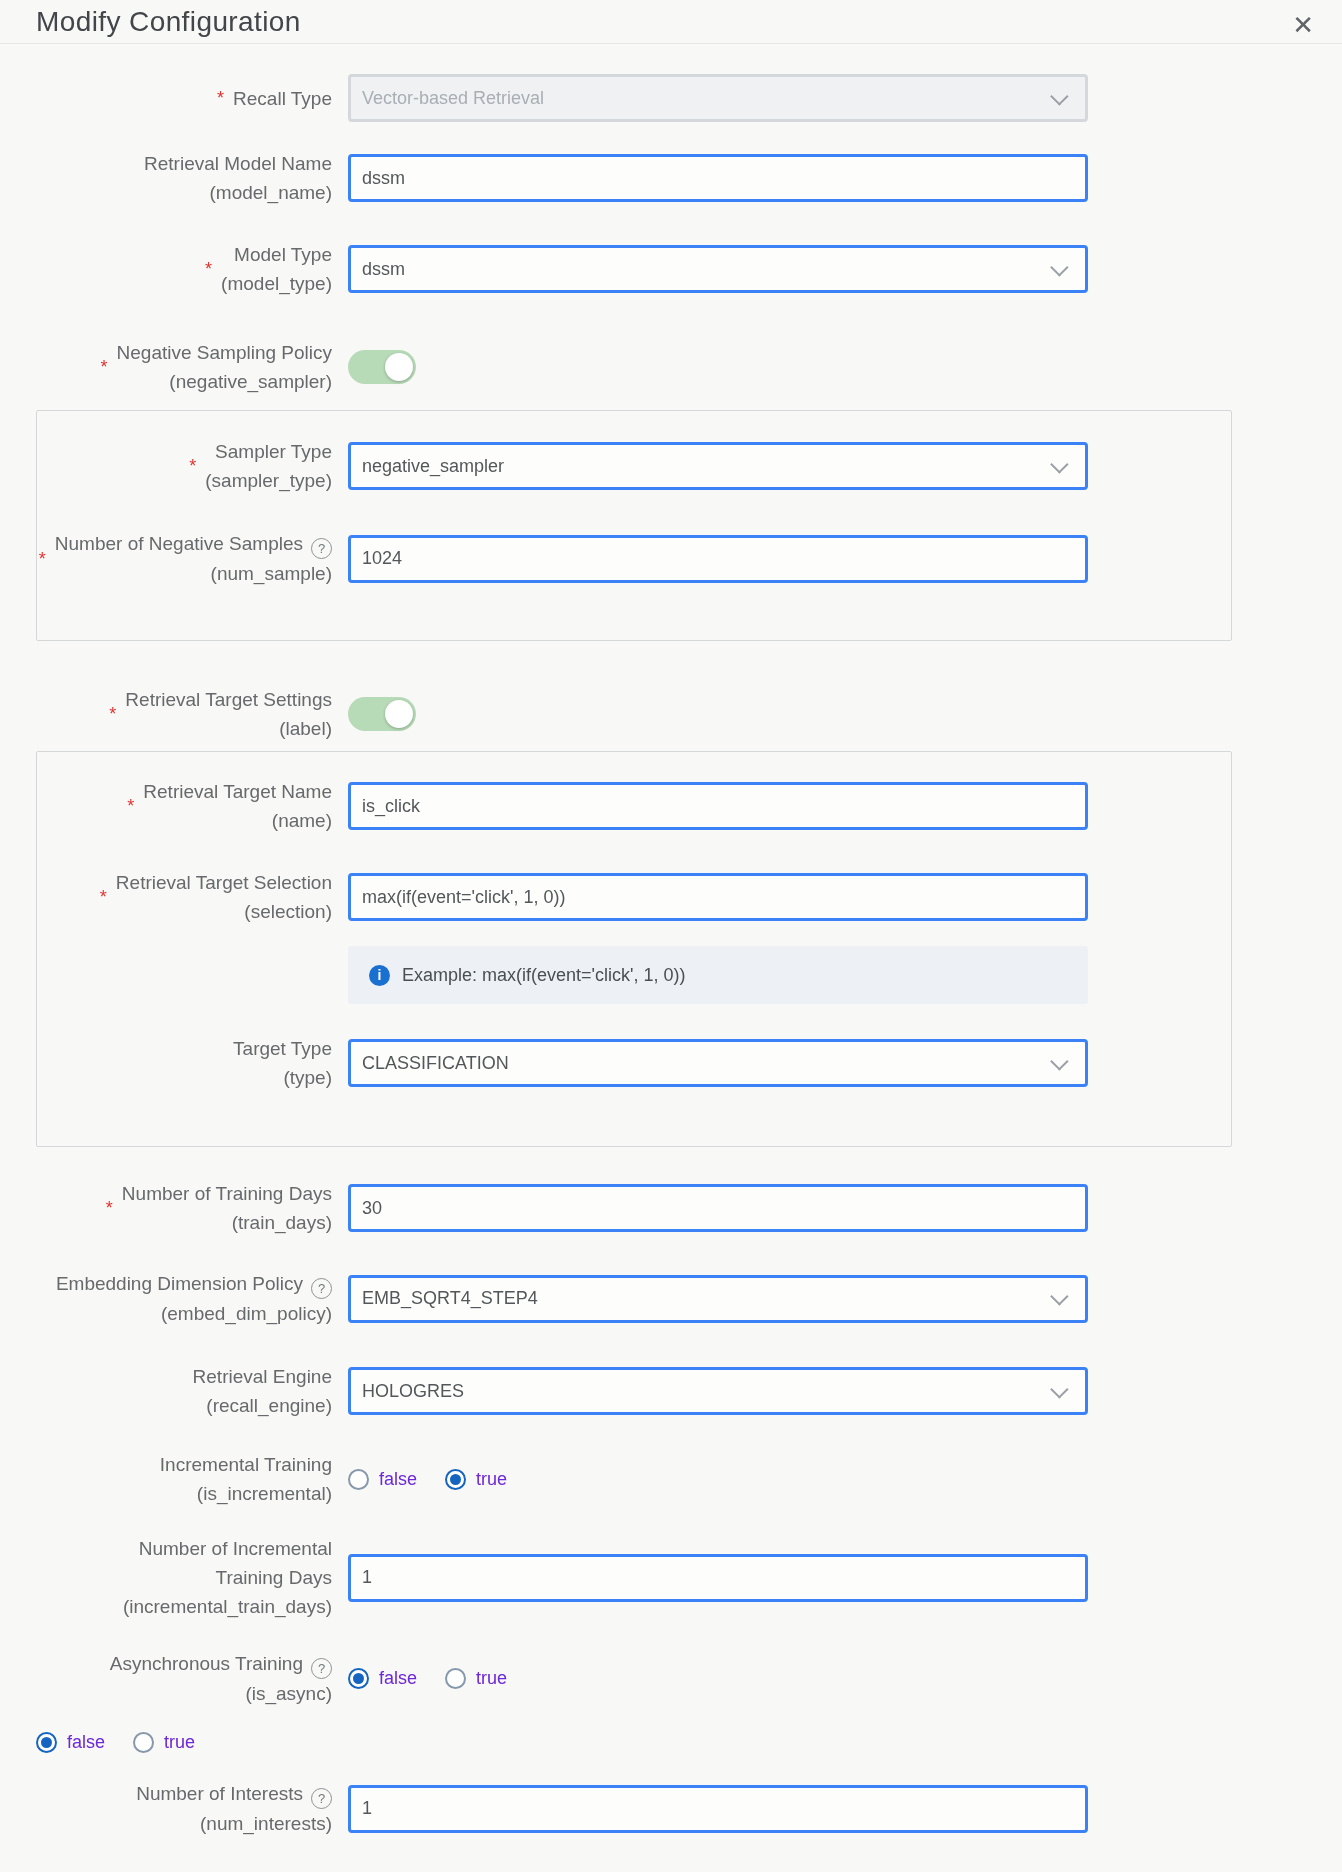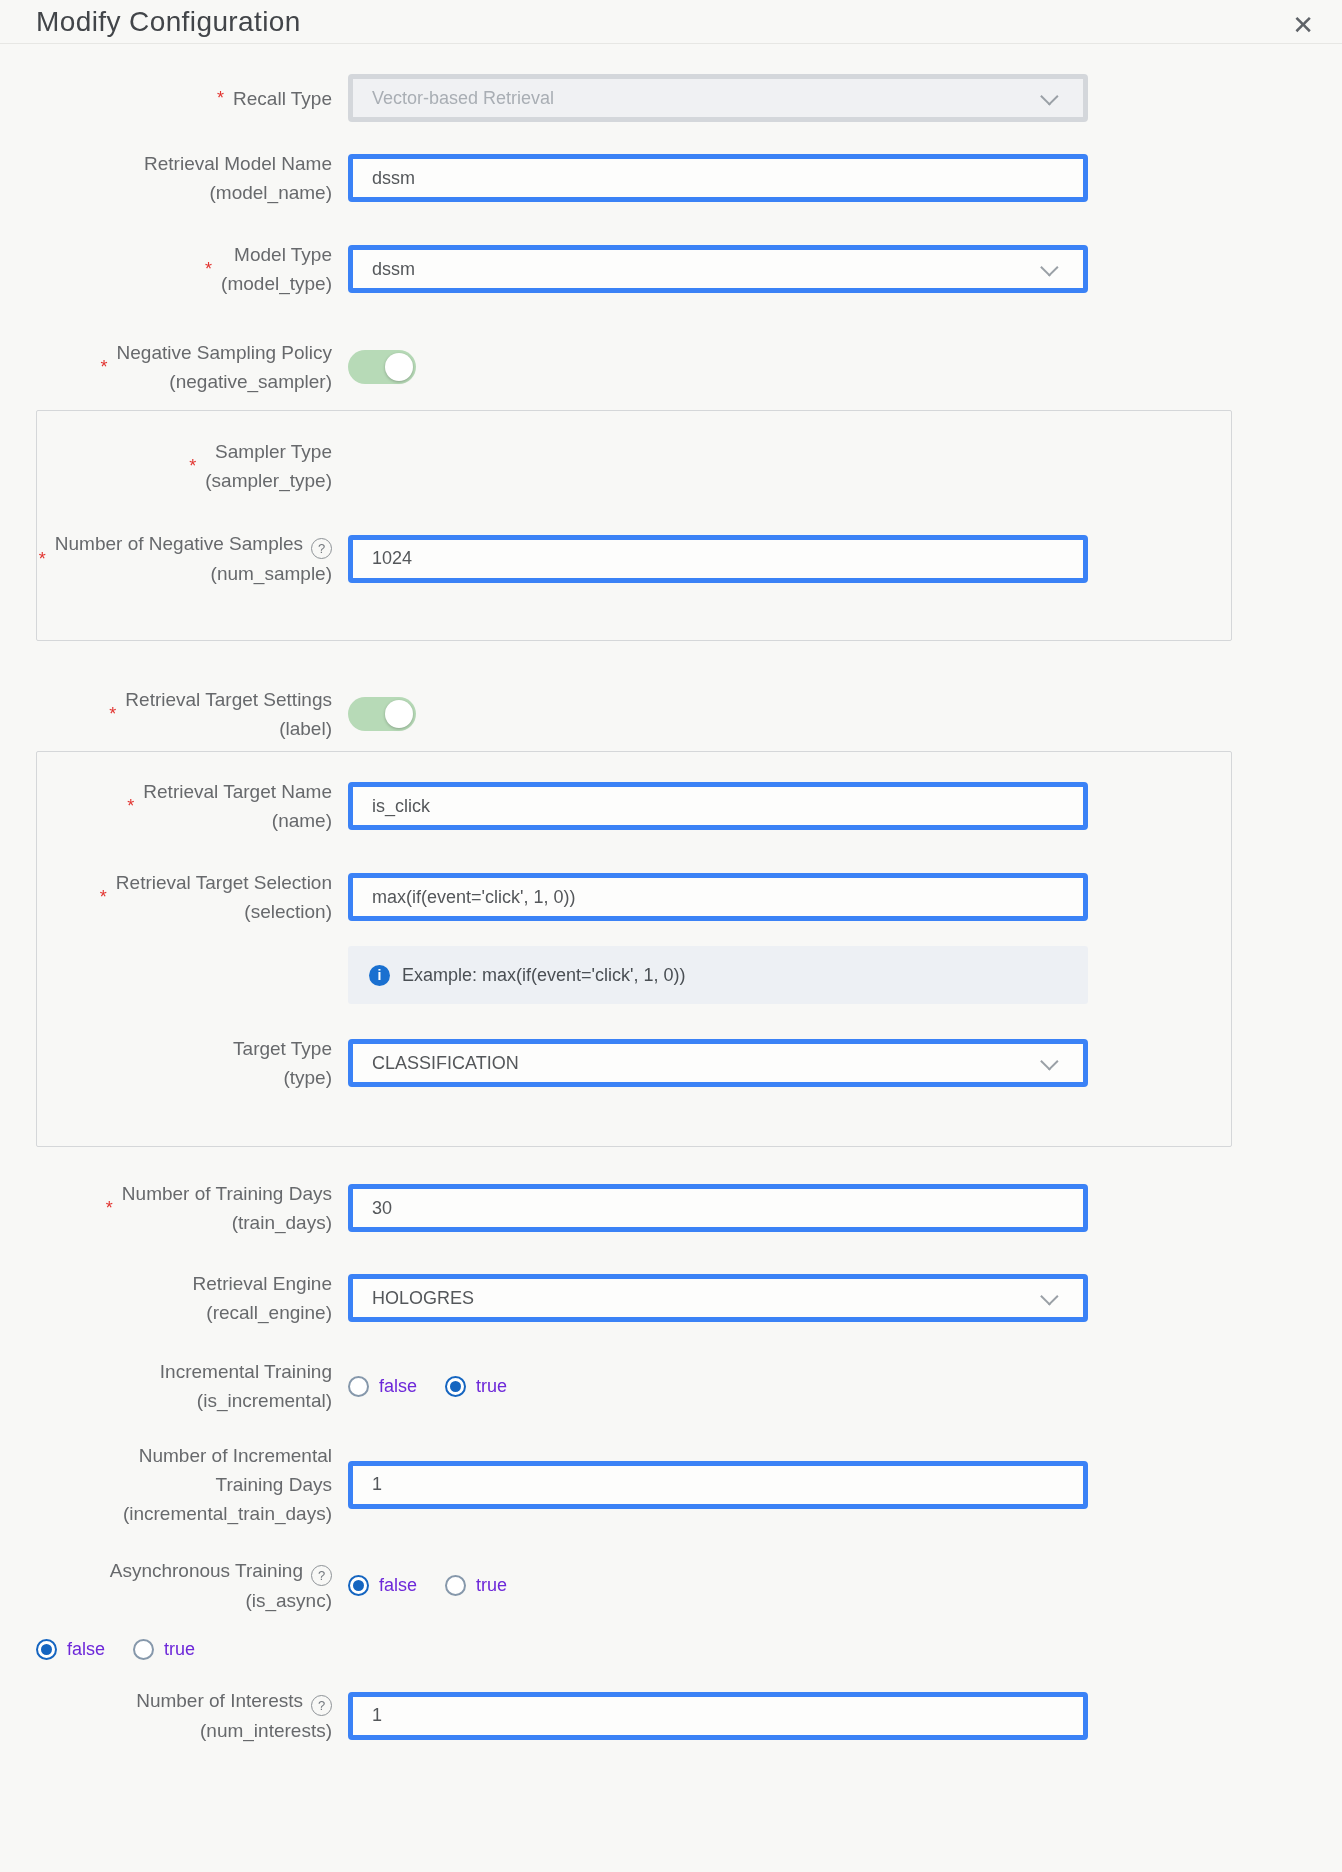--- a/index.html
+++ b/index.html
@@ -58,24 +58,24 @@
     width:21px; height:21px; border-radius:50%;
     border:1.5px solid #8d9296; color:#74797e;
     font-size:13px; line-height:1; margin-left:8px;
     vertical-align:-3px; cursor:pointer;
   }
   
   .control { display:flex; align-items:center; }
   .text-input, .select {
     width:740px; height:48px;
     background:#fdfdfc;
-    border:5px solid #3b82f6;
+    border:3px solid #3b82f6;
     border-radius:4px;
     font-size:18px; color:#54575a;
-    padding:0 19px;
+    padding:0 11px;
     font-family:"Liberation Sans","DejaVu Sans",sans-serif;
   }
   .select {
     display:flex; align-items:center; justify-content:space-between;
     cursor:pointer;
   }
   .select-value { font-size:18px; color:#54575a; }
   .chev {
     width:13px; height:13px;
     border-left:2px solid #9aa0a6; border-bottom:2px solid #9aa0a6;
@@ -203,20 +203,26 @@
     </div>
   </div>
 
   <div class="gbox gbox1">
     <div class="row mb34 required">
       <div class="lab"><span class="label-inner">
         <span class="req">*</span>
         <span class="l1">Sampler Type</span>
         <span class="l2">(sampler_type)</span>
       </span></div>
+      <div class="control">
+        <div class="select">
+          <span class="select-value">negative_sampler</span>
+          <span class="chev"></span>
+        </div>
+      </div>
     </div>
     <div class="row mb0 required">
       <div class="lab"><span class="label-inner">
         <span class="req">*</span>
         <span class="l1"><span>Number of Negative Samples</span><span class="help">?</span></span>
         <span class="l2">(num_sample)</span>
       </span></div>
       <div class="control">
         <input class="text-input" value="1024" style="">
       </div>
@@ -285,20 +291,33 @@
     <div class="lab"><span class="label-inner">
       <span class="req">*</span>
       <span class="l1">Number of Training Days</span>
       <span class="l2">(train_days)</span>
     </span></div>
     <div class="control">
       <input class="text-input" value="30" style="">
     </div>
   </div>
 
+  <div class="row mb34">
+    <div class="lab"><span class="label-inner">
+      
+      <span class="l1"><span>Embedding Dimension Policy</span><span class="help">?</span></span>
+      <span class="l2">(embed_dim_policy)</span>
+    </span></div>
+    <div class="control">
+      <div class="select">
+        <span class="select-value">EMB_SQRT4_STEP4</span>
+        <span class="chev"></span>
+      </div>
+    </div>
+  </div>
 
   <div class="row mb30">
     <div class="lab"><span class="label-inner">
       
       <span class="l1">Retrieval Engine</span>
       <span class="l2">(recall_engine)</span>
     </span></div>
     <div class="control">
       <div class="select">
         <span class="select-value">HOLOGRES</span>

